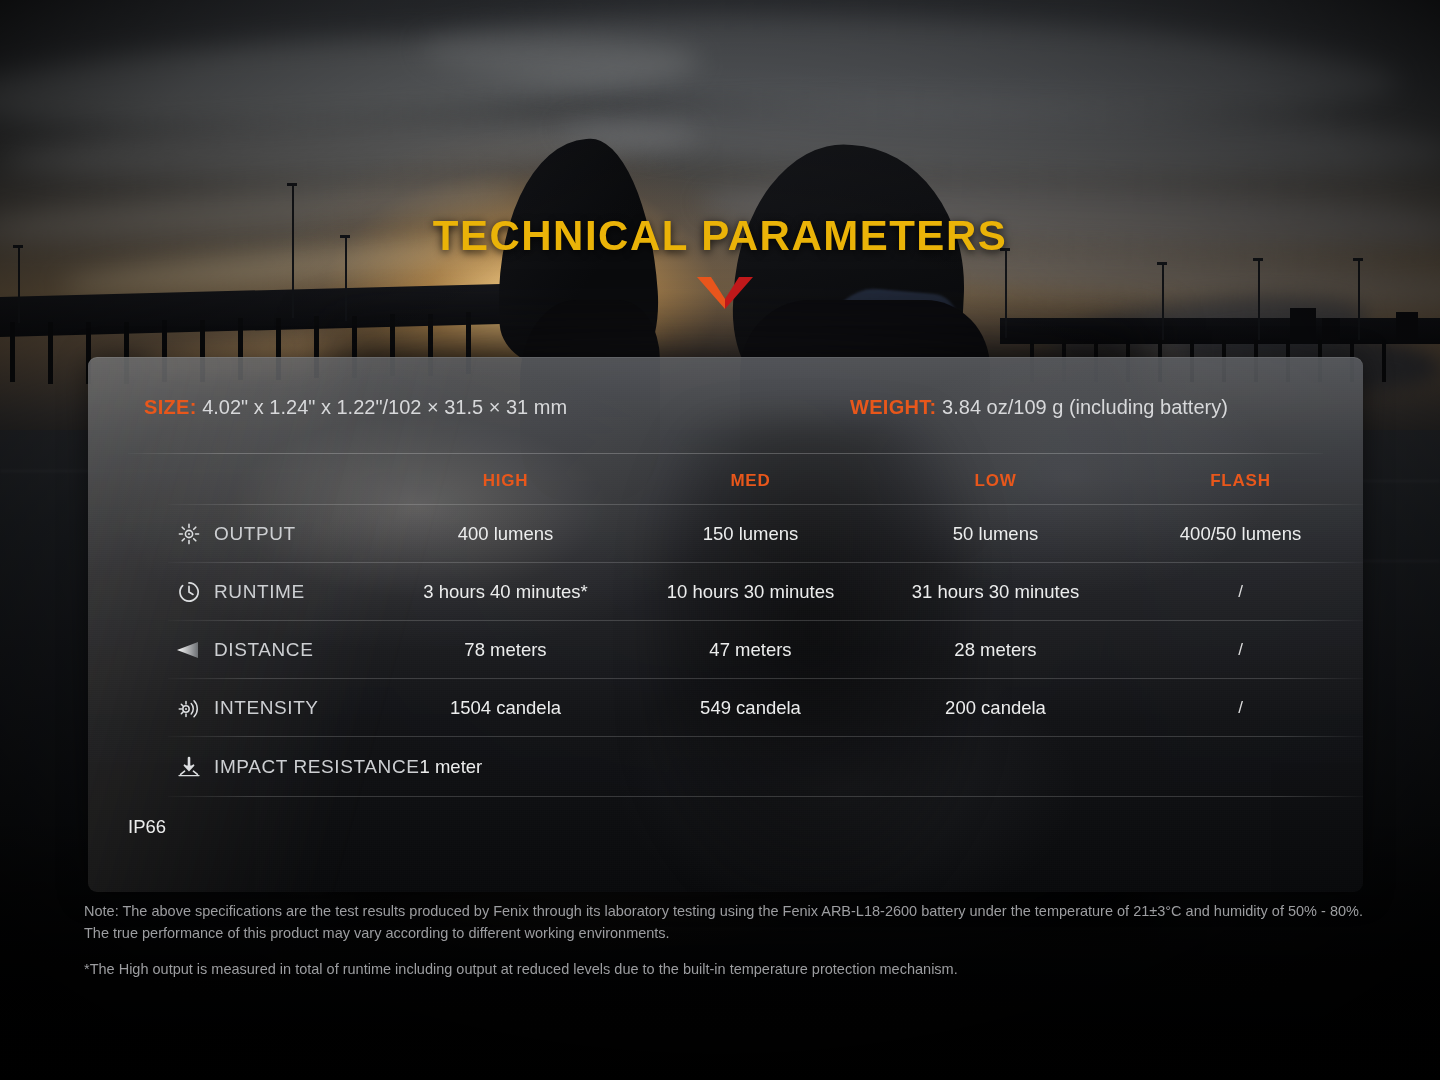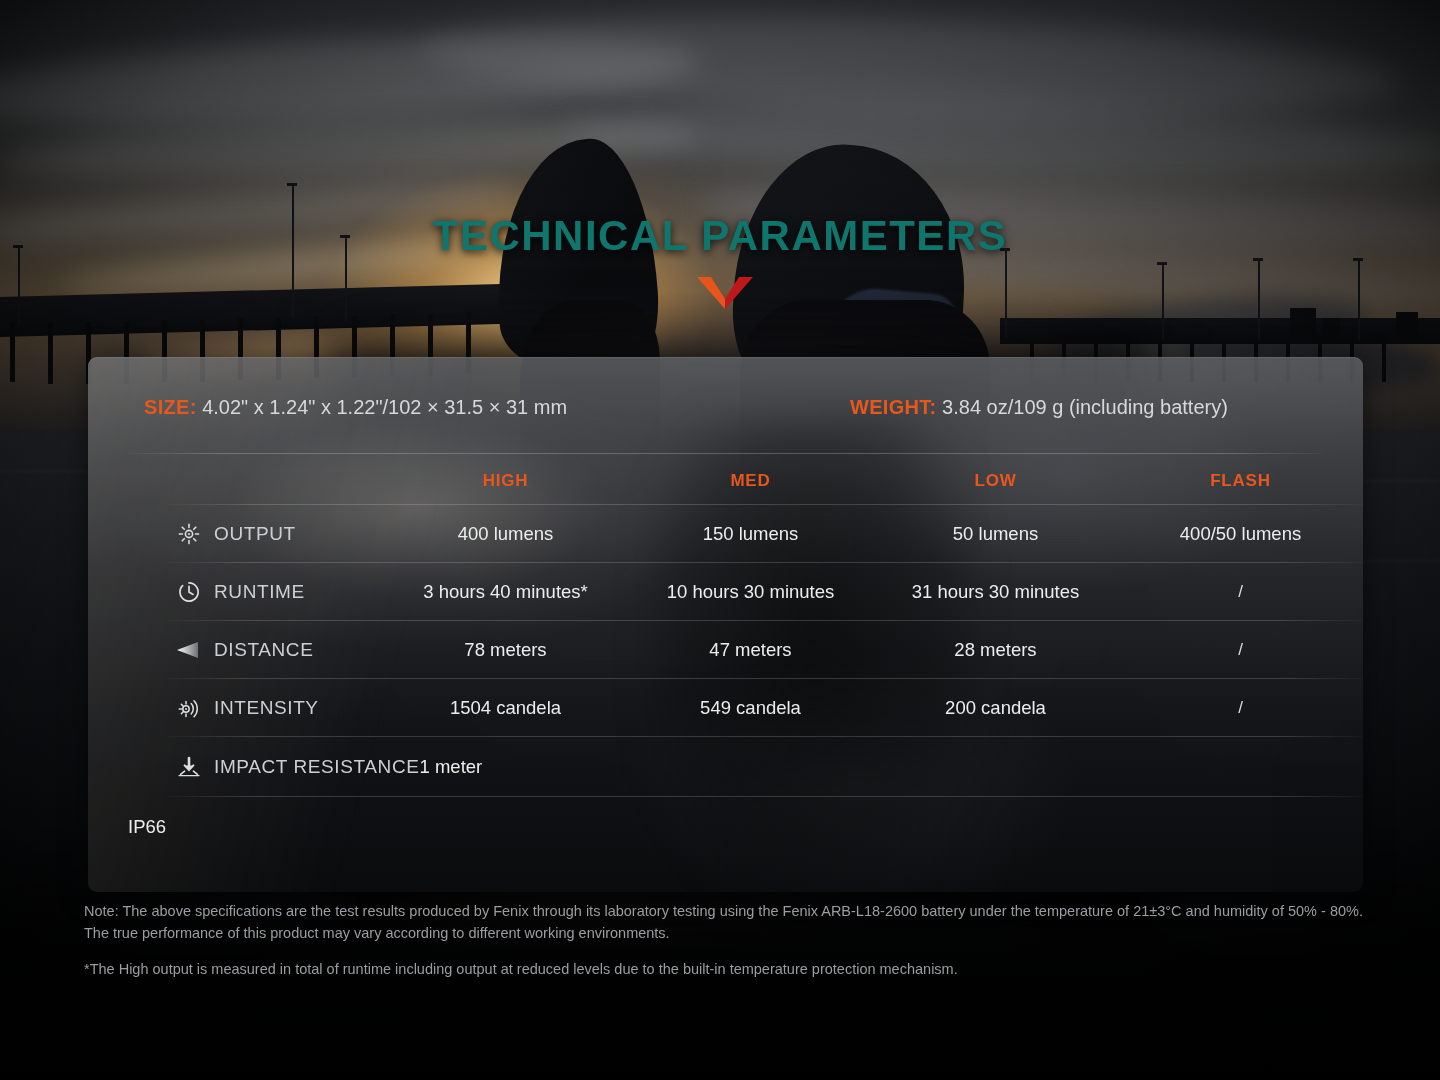--- a/index.html
+++ b/index.html
@@ -93,21 +93,21 @@
     pointer-events:none;
   }
   .bottomfade {
     position:absolute; left:0; bottom:0; width:1440px; height:260px;
     background:linear-gradient(180deg, rgba(0,0,0,0) 0%, rgba(0,0,0,0.75) 55%, #000 100%);
   }
 
   
   .title {
     position:absolute; left:0; top:212px; width:1440px; text-align:center;
-    font-size:42px; font-weight:bold; letter-spacing:1.5px; color:#0f766e;
+    font-size:42px; font-weight:bold; letter-spacing:1.5px; color:#eab308;
     text-shadow:0 2px 9px rgba(0,0,0,0.85);
   }
   .chevron {
     position:absolute; left:697px; top:277px; width:56px; height:32px;
   }
 
   
   .panel {
     position:absolute; left:88px; top:357px; width:1275px; height:535px;
     border-radius:9px;

